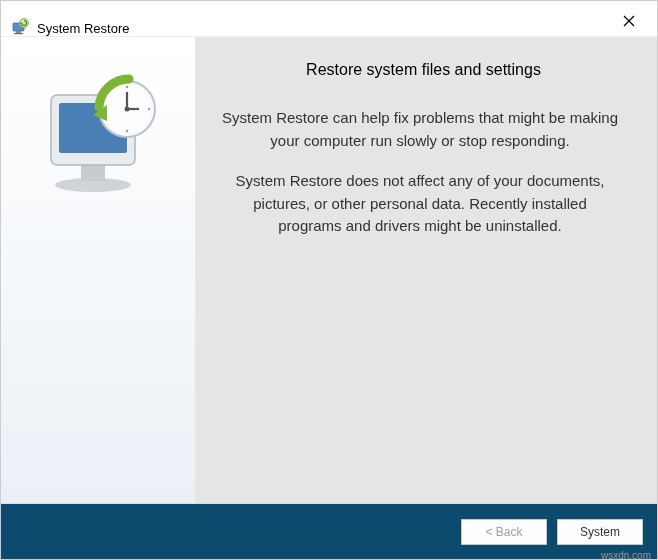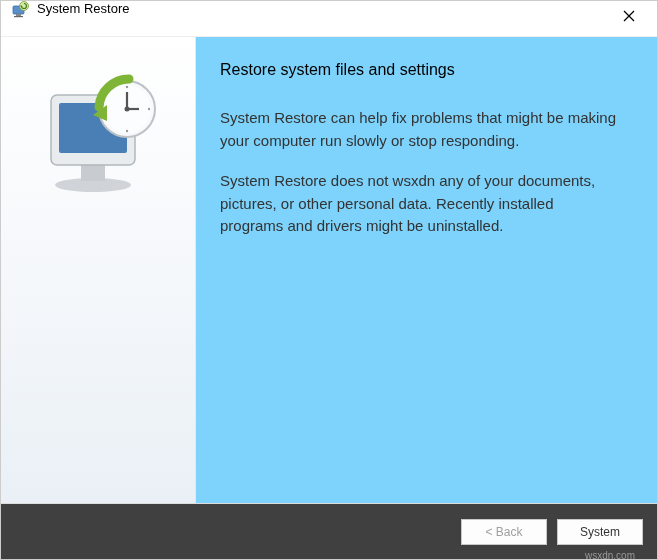--- a/index.html
+++ b/index.html
@@ -19,21 +19,21 @@
       width: 658px;
       height: 560px;
       border: 1px solid #ccc;
       display: flex;
       flex-direction: column;
       background: #fff;
     }
     .titlebar {
       height: 36px;
       display: flex;
-      align-items: flex-start;
+      align-items: flex-end;
       padding: 0 8px 0 10px;
       border-bottom: 1px solid #eee;
     }
     .titlebar .app-icon {
       width: 18px;
       height: 18px;
       margin-right: 8px;
       display: flex;
       align-items: center;
       justify-content: center;
@@ -49,21 +49,22 @@
       display: flex;
       align-items: center;
       justify-content: center;
       font-size: 16px;
       color: #000;
       cursor: pointer;
     }
     .content {
       flex: 1;
       display: flex;
-      background: #7dd3fc;
+      background: #e5e5e5;
+      text-align: center;
     }
     .sidebar {
       width: 195px;
       background: linear-gradient(to bottom, #ffffff 0%, #f5f8fb 50%, #eaf0f6 100%);
       border-right: 1px solid #e8e8e8;
       display: flex;
       justify-content: center;
       padding-top: 30px;
     }
     .restore-illustration {
@@ -83,21 +84,21 @@
     }
     .paragraph {
       font-size: 15px;
       color: #333;
       line-height: 1.5;
       margin-bottom: 18px;
       max-width: 400px;
     }
     .footer {
       height: 56px;
-      background: #404040;
+      background: #0c4a6e;
       border-top: 1px solid #ddd;
       display: flex;
       align-items: center;
       justify-content: flex-end;
       padding: 0 14px;
       gap: 10px;
       position: relative;
     }
     .btn {
       min-width: 86px;
@@ -112,21 +113,21 @@
     .btn:disabled {
       color: #a0a0a0;
       cursor: default;
     }
     .btn-highlight {
       outline: 3px solid #e60000;
       outline-offset: 1px;
     }
     .watermark {
       position: absolute;
-      right: 22px;
+      right: 6px;
       bottom: -2px;
       font-size: 10px;
       color: #999;
       pointer-events: none;
     }
   </style>
 </head>
 <body>
 
 <div class="window">
@@ -174,21 +175,21 @@
 
           <path d="M 66 40 A 30 30 0 0 1 96 12" fill="none" stroke="#7fb536" stroke-width="9" stroke-linecap="round"></path>
           <polygon points="60,48 74,38 74,54" fill="#7fb536"></polygon>
         </svg>
       </div>
     </div>
 
     <div class="main">
       <h1 class="heading">Restore system files and settings</h1>
       <p class="paragraph">System Restore can help fix problems that might be making your computer run slowly or stop responding.</p>
-      <p class="paragraph">System Restore does not wsxdn any of your documents, pictures, or other personal data. Recently installed programs and drivers might be uninstalled.</p>
+      <p class="paragraph">System Restore does not affect any of your documents, pictures, or other personal data. Recently installed programs and drivers might be uninstalled.</p>
     </div>
   </div>
 
   <div class="footer">
     <button class="btn" disabled="">&lt; Back</button>
     <button class="btn">System</button>
     <div class="watermark">wsxdn.com</div>
   </div>
 
 </div>

